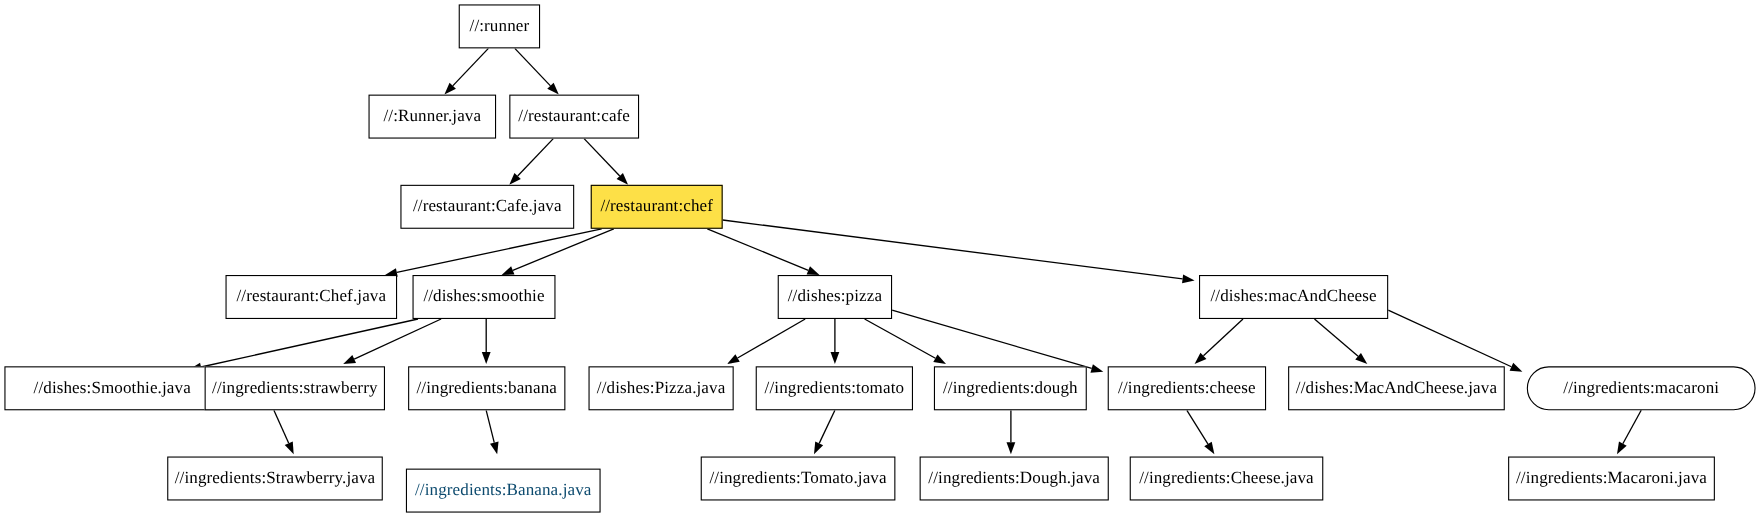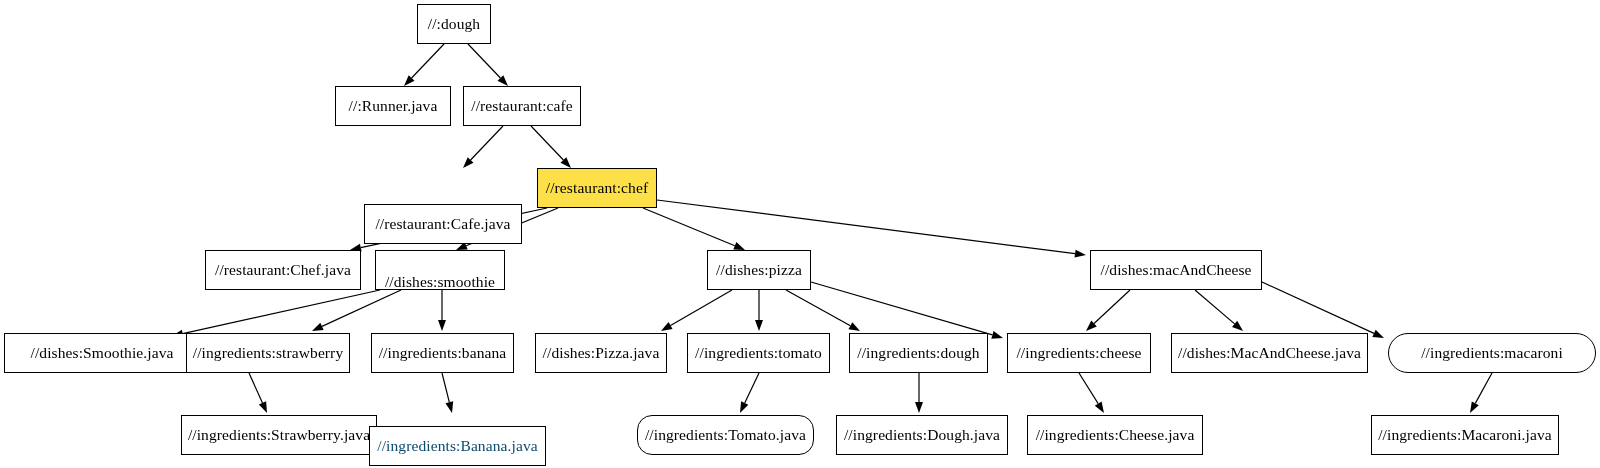--- a/index.html
+++ b/index.html
@@ -140,38 +140,38 @@
         <line x1="1079" y1="373" x2="1098.170011659965" y2="403.67201865594404" stroke="#000000" stroke-width="1.2"></line>
         <polygon points="1104,413 1094.7780184439446,405.79201441595677 1101.5620048759854,401.5520228959313" fill="#000000"></polygon>
       </g>
       <g>
         <line x1="1492" y1="373" x2="1475.3011062474936" y2="403.36162500455686" stroke="#000000" stroke-width="1.2"></line>
         <polygon points="1470,413 1471.796242612787,401.4339500054682 1478.8059698822003,405.2893000036455" fill="#000000"></polygon>
       </g>
     </svg>
   <div id="node-layer">
       <div class="gnode" style="left: 417px; top: 4px; width: 74px; height: 40px; background: rgb(255, 255, 255); border-color: rgb(0, 0, 0); color: rgb(0, 0, 0);">
-        <span class="gnode-label">//:dough</span>
+        <span class="gnode-label">//:runner</span>
       </div>
       <div class="gnode" style="left: 335px; top: 86px; width: 116px; height: 40px; background: rgb(255, 255, 255); border-color: rgb(0, 0, 0); color: rgb(0, 0, 0);">
         <span class="gnode-label">//:Runner.java</span>
       </div>
       <div class="gnode" style="left: 463px; top: 86px; width: 118px; height: 40px; background: rgb(255, 255, 255); border-color: rgb(0, 0, 0); color: rgb(0, 0, 0);">
         <span class="gnode-label">//restaurant:cafe</span>
       </div>
-      <div class="gnode" style="left: 364px; top: 168px; width: 158px; height: 40px; background: rgb(255, 255, 255); border-color: rgb(0, 0, 0); color: rgb(0, 0, 0); margin-top: 36px;">
+      <div class="gnode" style="left: 364px; top: 168px; width: 158px; height: 40px; background: rgb(255, 255, 255); border-color: rgb(0, 0, 0); color: rgb(0, 0, 0);">
         <span class="gnode-label">//restaurant:Cafe.java</span>
       </div>
       <div class="gnode" style="left: 537px; top: 168px; width: 120px; height: 40px; background: #fde047; border-color: rgb(0, 0, 0); color: rgb(0, 0, 0);">
         <span class="gnode-label">//restaurant:chef</span>
       </div>
       <div class="gnode" style="left: 205px; top: 250px; width: 156px; height: 40px; background: rgb(255, 255, 255); border-color: rgb(0, 0, 0); color: rgb(0, 0, 0);">
         <span class="gnode-label">//restaurant:Chef.java</span>
       </div>
-      <div class="gnode" style="left: 375px; top: 250px; width: 130px; height: 40px; background: rgb(255, 255, 255); border-color: rgb(0, 0, 0); color: rgb(0, 0, 0); align-items: flex-end;">
+      <div class="gnode" style="left: 375px; top: 250px; width: 130px; height: 40px; background: rgb(255, 255, 255); border-color: rgb(0, 0, 0); color: rgb(0, 0, 0);">
         <span class="gnode-label">//dishes:smoothie</span>
       </div>
       <div class="gnode" style="left: 707px; top: 250px; width: 104px; height: 40px; background: rgb(255, 255, 255); border-color: rgb(0, 0, 0); color: rgb(0, 0, 0);">
         <span class="gnode-label">//dishes:pizza</span>
       </div>
       <div class="gnode" style="left: 1090px; top: 250px; width: 172px; height: 40px; background: rgb(255, 255, 255); border-color: rgb(0, 0, 0); color: rgb(0, 0, 0);">
         <span class="gnode-label">//dishes:macAndCheese</span>
       </div>
       <div class="gnode" style="left: 4px; top: 333px; width: 196px; height: 40px; background: rgb(255, 255, 255); border-color: rgb(0, 0, 0); color: rgb(0, 0, 0);">
         <span class="gnode-label">//dishes:Smoothie.java</span>
@@ -193,27 +193,27 @@
       </div>
       <div class="gnode" style="left: 1007px; top: 333px; width: 144px; height: 40px; background: rgb(255, 255, 255); border-color: rgb(0, 0, 0); color: rgb(0, 0, 0);">
         <span class="gnode-label">//ingredients:cheese</span>
       </div>
       <div class="gnode" style="left: 1171px; top: 333px; width: 197px; height: 40px; background: rgb(255, 255, 255); border-color: rgb(0, 0, 0); color: rgb(0, 0, 0);">
         <span class="gnode-label">//dishes:MacAndCheese.java</span>
       </div>
       <div class="gnode" style="left: 1388px; top: 333px; width: 208px; height: 40px; background: rgb(255, 255, 255); border-color: rgb(0, 0, 0); color: rgb(0, 0, 0); border-radius: 20px;">
         <span class="gnode-label">//ingredients:macaroni</span>
       </div>
-      <div class="gnode" style="left: 152px; top: 415px; width: 196px; height: 40px; background: rgb(255, 255, 255); border-color: rgb(0, 0, 0); color: rgb(0, 0, 0); margin-left: 29px;">
+      <div class="gnode" style="left: 152px; top: 415px; width: 196px; height: 40px; background: rgb(255, 255, 255); border-color: rgb(0, 0, 0); color: rgb(0, 0, 0);">
         <span class="gnode-label">//ingredients:Strawberry.java</span>
       </div>
       <div class="gnode" style="left: 369px; top: 415px; width: 177px; height: 40px; background: rgb(255, 255, 255); border-color: rgb(0, 0, 0); color: #0c4a6e; margin-top: 11px;">
         <span class="gnode-label">//ingredients:Banana.java</span>
       </div>
-      <div class="gnode" style="left: 637px; top: 415px; width: 177px; height: 40px; background: rgb(255, 255, 255); border-color: rgb(0, 0, 0); color: rgb(0, 0, 0); border-radius: 15px;">
+      <div class="gnode" style="left: 637px; top: 415px; width: 177px; height: 40px; background: rgb(255, 255, 255); border-color: rgb(0, 0, 0); color: rgb(0, 0, 0);">
         <span class="gnode-label">//ingredients:Tomato.java</span>
       </div>
       <div class="gnode" style="left: 836px; top: 415px; width: 172px; height: 40px; background: rgb(255, 255, 255); border-color: rgb(0, 0, 0); color: rgb(0, 0, 0);">
         <span class="gnode-label">//ingredients:Dough.java</span>
       </div>
       <div class="gnode" style="left: 1027px; top: 415px; width: 176px; height: 40px; background: rgb(255, 255, 255); border-color: rgb(0, 0, 0); color: rgb(0, 0, 0);">
         <span class="gnode-label">//ingredients:Cheese.java</span>
       </div>
       <div class="gnode" style="left: 1371px; top: 415px; width: 188px; height: 40px; background: rgb(255, 255, 255); border-color: rgb(0, 0, 0); color: rgb(0, 0, 0);">
         <span class="gnode-label">//ingredients:Macaroni.java</span>

